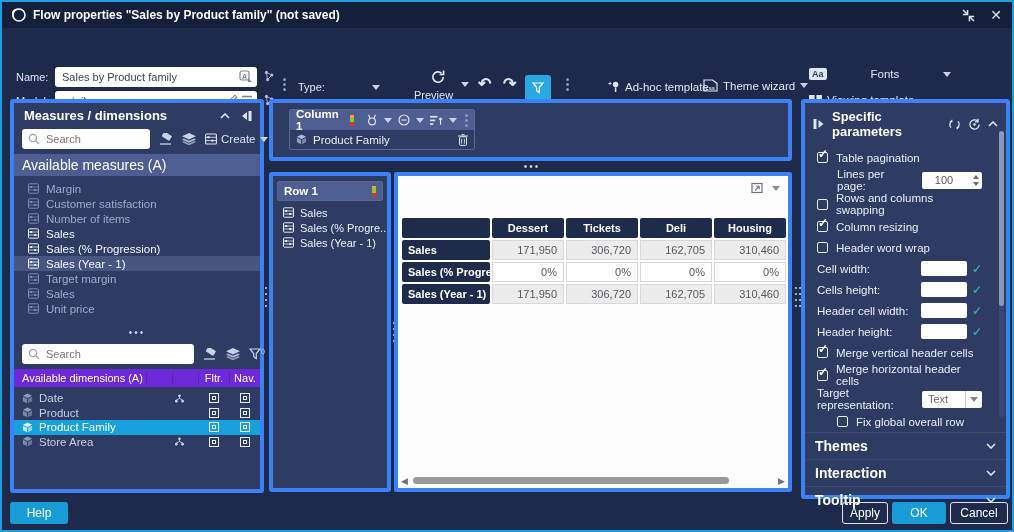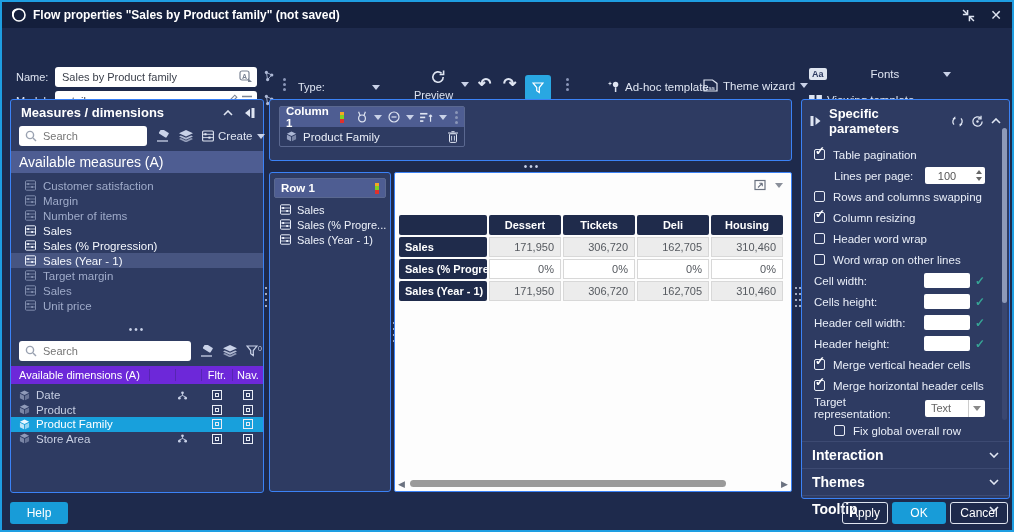--- a/index.html
+++ b/index.html
@@ -32,21 +32,21 @@
   .in-icons { position:absolute; right:4px; top:3px; display:flex; gap:3px; color:#7b8494; }
   .tbtn { display:flex; align-items:center; gap:5px; color:#dfe5f2; font-size:11.5px; cursor:default; }
   .typegrid { display:grid; grid-template-columns:repeat(3,7px); grid-template-rows:repeat(3,7px); gap:2px; }
   .typegrid i { background:#fff; border-radius:1.5px; }
   .typegrid i.hide { background:transparent; }
   .filterbtn { width:26px; height:26px; background:#29a7e2; border-radius:3px; display:flex; align-items:center; justify-content:center; }
   .undoredo { font-size:16px; font-weight:bold; color:#dfe5f2; line-height:1; }
   .aa-badge { background:#dfe5f0; color:#2e3b62; font-size:9px; font-weight:bold; padding:1px 3px; border-radius:2px; }
 
   
-  .panel { position:absolute; background:#2e3b62; border-radius:3px; border:1px solid #3b82f6; }
+  .panel { position:absolute; background:#2e3b62; border-radius:3px; border:4px solid #3b82f6; }
   #left-panel  { left:8px;  top:97px; width:254px; height:394px; }
   #col-panel   { left:267px; top:97px; width:523px; height:62px; }
   #row-panel   { left:267px; top:170px; width:122px; height:320px; }
   #preview     { left:392px; top:170px; width:398px; height:320px; background:#fdfdfd; border-radius:2px; }
   #right-panel { left:799px; top:97px; width:209px; height:400px; }
 
   .phead { display:flex; align-items:center; padding:5px 8px 3px 10px; }
   .phead .ptitle { font-size:13px; font-weight:bold; color:#fff; flex:1; }
   .chev { color:#dfe5f2; }
 
@@ -71,21 +71,21 @@
   .drow { display:flex; align-items:center; height:14.5px; padding-left:8px; color:#c7cfe3; }
   .drow .icon { color:#8f9ab8; margin-right:6px; flex:none; }
   .drow .lbl { flex:1; }
   .drow .hier { width:26px; color:#c9d2e8; display:flex; justify-content:center; }
   .drow .c { width:31px; display:flex; justify-content:center; }
   .drow.sel { background:#18a0dc; color:#fff; } .drow.sel .icon{ color:#eaf7ff; }
   .navbox { width:10px; height:10px; border:1px solid #e8ecf5; position:relative; display:inline-block; }
   .navbox::after { content:""; position:absolute; inset:2px; border:1px solid #e8ecf5; }
 
   
-  .cgroup { margin:6px 0 0 9px; width:186px; border:1px solid #5a6890; border-radius:2px; }
+  .cgroup { margin:6px 0 0 16px; width:186px; border:1px solid #5a6890; border-radius:2px; }
   .cgbar { background:#4e5d92; display:flex; align-items:center; gap:6px; padding:2px 6px; height:20px; }
   .cgbar .t { font-size:11.5px; font-weight:bold; color:#fff; }
   .cgbar .flex { flex:1; }
   .indic { width:4px; height:11px; display:flex; flex-direction:column; flex:none; }
   .indic i { flex:1; } .indic .o{background:#f5a623;} .indic .g{background:#7ed321;} .indic .r{background:#e0312b;}
   .citem { display:flex; align-items:center; gap:6px; padding:0 6px; height:19px; font-size:11.5px; color:#e9eef8; }
   .citem .icon { color:#aeb9d6; } .citem .flex{flex:1;}
   .rgbar { margin:5px 4px 0 4px; background:#4e5d92; border:1px solid #5a6890; border-radius:2px; display:flex; align-items:center; padding:2px 6px; height:20px; }
   .rgbar .t { font-size:11.5px; font-weight:bold; color:#fff; flex:1; }
   .ritem { display:flex; align-items:center; gap:6px; padding:0 0 0 10px; height:15px; font-size:11px; color:#eef2fa; white-space:nowrap; overflow:hidden; }
@@ -370,32 +370,32 @@
   <div class="mlist" style="padding-top:5px;">
     <div class="mrow">
         <span class="icon">
           <svg viewBox="0 0 11 11" width="11" height="11">
             <rect x="0.5" y="0.8" width="10" height="9.4" rx="1" fill="none" stroke="currentColor"></rect>
             <path d="M1 4 H10.5 M1 7 H10.5" stroke="currentColor" stroke-width="0.8"></path>
             <rect x="2.2" y="3" width="2" height="2" fill="currentColor"></rect>
             <rect x="6.2" y="6" width="2" height="2" fill="currentColor"></rect>
           </svg>
         </span>
+        <span>Margin</span>
+      </div>
+    <div class="mrow">
+        <span class="icon">
+          <svg viewBox="0 0 11 11" width="11" height="11">
+            <rect x="0.5" y="0.8" width="10" height="9.4" rx="1" fill="none" stroke="currentColor"></rect>
+            <path d="M1 4 H10.5 M1 7 H10.5" stroke="currentColor" stroke-width="0.8"></path>
+            <rect x="2.2" y="3" width="2" height="2" fill="currentColor"></rect>
+            <rect x="6.2" y="6" width="2" height="2" fill="currentColor"></rect>
+          </svg>
+        </span>
         <span>Customer satisfaction</span>
-      </div>
-    <div class="mrow">
-        <span class="icon">
-          <svg viewBox="0 0 11 11" width="11" height="11">
-            <rect x="0.5" y="0.8" width="10" height="9.4" rx="1" fill="none" stroke="currentColor"></rect>
-            <path d="M1 4 H10.5 M1 7 H10.5" stroke="currentColor" stroke-width="0.8"></path>
-            <rect x="2.2" y="3" width="2" height="2" fill="currentColor"></rect>
-            <rect x="6.2" y="6" width="2" height="2" fill="currentColor"></rect>
-          </svg>
-        </span>
-        <span>Margin</span>
       </div>
     <div class="mrow">
         <span class="icon">
           <svg viewBox="0 0 11 11" width="11" height="11">
             <rect x="0.5" y="0.8" width="10" height="9.4" rx="1" fill="none" stroke="currentColor"></rect>
             <path d="M1 4 H10.5 M1 7 H10.5" stroke="currentColor" stroke-width="0.8"></path>
             <rect x="2.2" y="3" width="2" height="2" fill="currentColor"></rect>
             <rect x="6.2" y="6" width="2" height="2" fill="currentColor"></rect>
           </svg>
         </span>
@@ -833,24 +833,20 @@
       </div>
     <div class="prow">
         <span class="pcheck on"></span>
         <span class="plabel">Column resizing</span>
       </div>
     <div class="prow">
         <span class="pcheck"></span>
         <span class="plabel">Header word wrap</span>
       </div>
     <div class="prow">
-        <span class="pcheck"></span>
-        <span class="plabel">Word wrap on other lines</span>
-      </div>
-    <div class="prow">
         <span class="plabel">Cell width:</span>
         <span class="fgroup">
           <input class="pfield" style="">
           <span class="fcheck">✓</span>
         </span>
       </div>
     <div class="prow">
         <span class="plabel">Cells height:</span>
         <span class="fgroup">
           <input class="pfield" style="">
@@ -887,29 +883,29 @@
             <span class="caret"></span>
           </span>
       </span>
     </div>
     <div class="prow indent">
         <span class="pcheck"></span>
         <span class="plabel">Fix global overall row</span>
       </div>
   </div>
   <div class="psection">
-    <span class="s">Interaction</span>
+    <span class="s">Themes</span>
     <span class="icon">
         <svg viewBox="0 0 10 6" width="10" height="6">
           <path d="M1 1 L5 5 L9 1" fill="none" stroke="#dfe5f2" stroke-width="1.6"></path>
         </svg>
       </span>
   </div>
   <div class="psection">
-    <span class="s">Themes</span>
+    <span class="s">Interaction</span>
     <span class="icon">
         <svg viewBox="0 0 10 6" width="10" height="6">
           <path d="M1 1 L5 5 L9 1" fill="none" stroke="#dfe5f2" stroke-width="1.6"></path>
         </svg>
       </span>
   </div>
   <div class="psection">
     <span class="s">Tooltip</span>
     <span class="icon">
         <svg viewBox="0 0 10 6" width="10" height="6">

